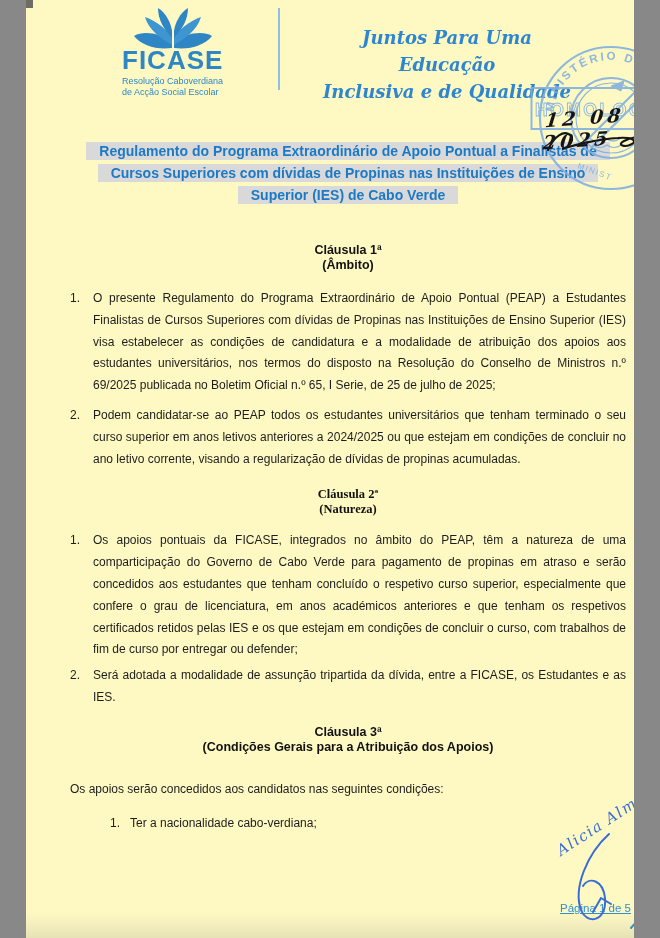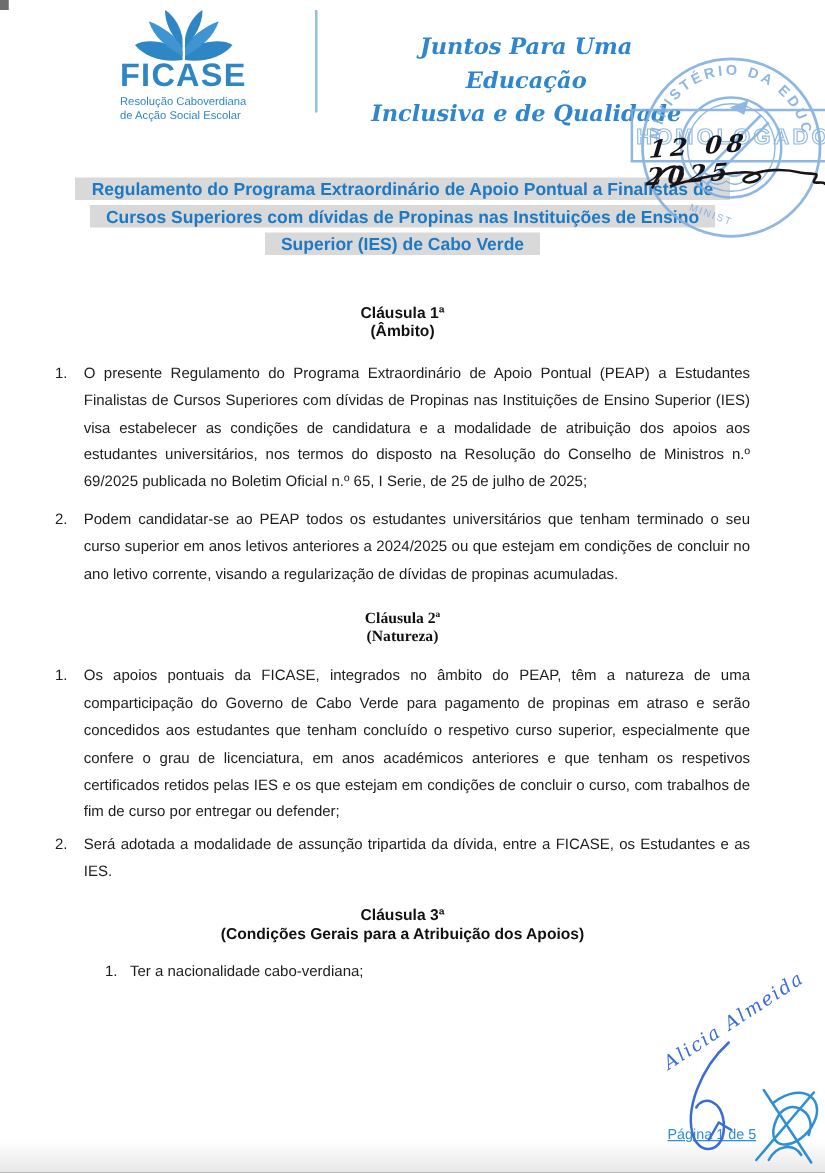--- a/index.html
+++ b/index.html
@@ -1,18 +1,18 @@
 <!DOCTYPE html>
 <html><head>
 <meta charset="utf-8">
 <style>
   html,body{margin:0;padding:0;background:#888;}
   .page{
-    position:relative;width:660px;height:938px;margin:0 auto;
-    background:#ffffff;overflow:hidden;
+    position:relative;width:608px;height:938px;margin:0 auto;
+    background:#fef9c3;overflow:hidden;
     font-family:"Liberation Sans",sans-serif;color:#1d1d1d;
   }
   
   .logo-icon{position:absolute;left:106px;top:6px;width:82px;height:44px;}
   .logo-word{position:absolute;left:96px;top:45px;width:120px;
     font-size:26px;font-weight:bold;letter-spacing:1px;color:#2e86c5;}
   .logo-sub{position:absolute;left:96px;top:76px;width:130px;
     font-size:9px;line-height:10.5px;color:#2e86c5;}
   .hdr-divider{position:absolute;left:252px;top:8px;width:2px;height:82px;background:#8fc0e0;}
   .slogan{position:absolute;left:292px;top:24px;width:258px;text-align:center;
@@ -130,20 +130,21 @@
     </div>
     <div class="item i-2b">
       <span class="num">2.</span>
       <span class="txt">Será adotada a modalidade de assunção tripartida da dívida, entre a FICASE, os Estudantes e as IES.</span>
     </div>
 
     <div class="clause-head c3">
       <div>Cláusula 3ª</div>
       <div>(Condições Gerais para a Atribuição dos Apoios)</div>
     </div>
+    <div class="intro">Os apoios serão concedidos aos candidatos nas seguintes condições:</div>
     <div class="item i-3a">
       <span class="num">1.</span>
       <span class="txt">Ter a nacionalidade cabo-verdiana;</span>
     </div>
 
   </div>
 
   <svg class="blue-sig" viewBox="0 0 137 164">
     <text x="12" y="86" transform="rotate(-33 12 86)" font-family="DejaVu Serif, serif" font-style="italic" font-size="15" letter-spacing="1.5" fill="#3a6cd8">Alicia Almeida</text>
     <path d="M60,64 C38,84 24,118 32,140 C38,155 58,152 56,128 C54,110 40,106 34,116 M52,128 L44,142 M52,128 L62,134" stroke="#3a6cd8" stroke-width="2" fill="none" stroke-linecap="round"></path>

